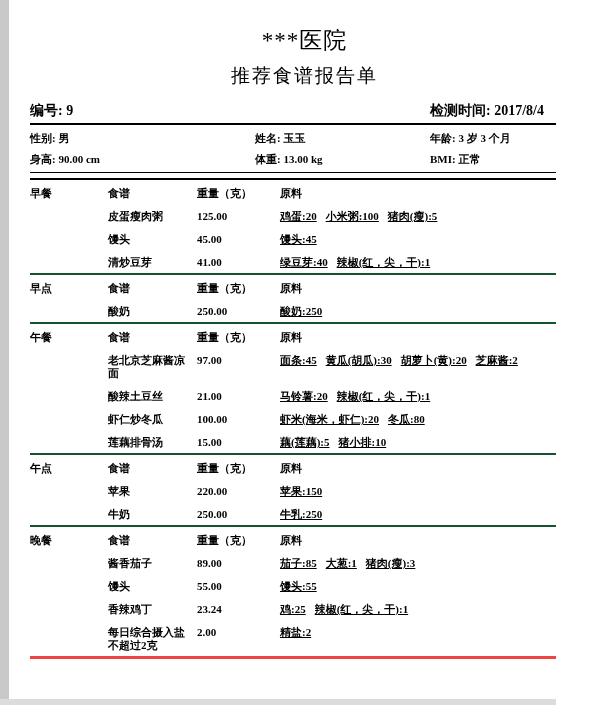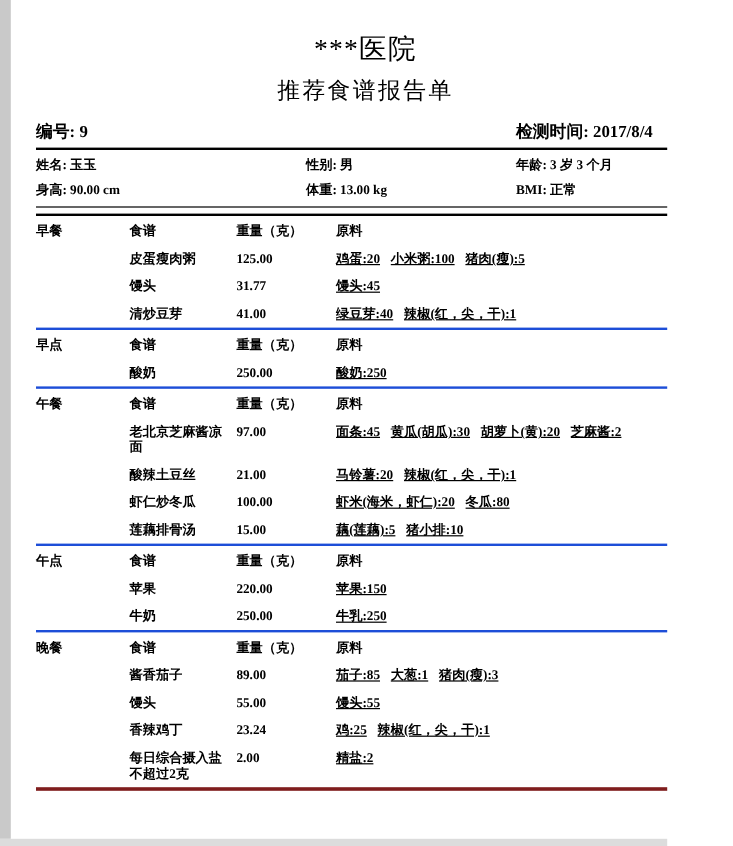--- a/index.html
+++ b/index.html
@@ -35,22 +35,22 @@
   .rule-thick { border-top:2px solid #000; margin-top:6px; }
 
   .patient-grid {
     display:grid; grid-template-columns:225px 175px auto;
     font-size:11px; font-weight:bold; line-height:13px;
     row-gap:8px; padding:7px 0 6px 0;
   }
   .double-rule { border-top:1px solid #000; height:5px; border-bottom:2px solid #000; }
 
   
-  .section { border-bottom:2px solid #1d4ed8; padding:7px 0 2px 0; }
-  .section.last { border-bottom:3px solid #7f1d1d; }
+  .section { border-bottom:2px solid #14532d; padding:7px 0 2px 0; }
+  .section.last { border-bottom:3px solid #ef4444; }
   .trow {
     display:grid; grid-template-columns:78px 89px 83px auto;
     font-size:11px; font-weight:bold; line-height:13px;
     margin-bottom:10px; align-items:start;
   }
   .trow:last-child { margin-bottom:2px; }
   .trow .cell { padding-right:6px; word-break:break-all; }
   .ing-item { display:inline-block; margin-right:9px; white-space:nowrap;text-decoration:underline; }
 </style>
 </head>
@@ -71,26 +71,26 @@
       <div>
         <span>检测时间:</span>
         <span>2017/8/4</span>
       </div>
     </div>
 
     <div class="rule-thick"></div>
 
     <div class="patient-grid">
       <div>
+        <span>性别:</span>
+        <span>男</span>
+      </div>
+      <div>
         <span>姓名:</span>
         <span>玉玉</span>
-      </div>
-      <div>
-        <span>性别:</span>
-        <span>男</span>
       </div>
       <div>
         <span>年龄:</span>
         <span>3 岁 3 个月</span>
       </div>
       <div>
         <span>身高:</span>
         <span>90.00 cm</span>
       </div>
       <div>
@@ -115,21 +115,21 @@
           </div>
           <div class="trow">
             <div class="cell"></div>
             <div class="cell">皮蛋瘦肉粥</div>
             <div class="cell">125.00</div>
             <div class="cell"><span class="ing-item">鸡蛋:20</span><span class="ing-item">小米粥:100</span><span class="ing-item">猪肉(瘦):5</span></div>
           </div>
           <div class="trow">
             <div class="cell"></div>
             <div class="cell">馒头</div>
-            <div class="cell">31.77</div>
+            <div class="cell">45.00</div>
             <div class="cell"><span class="ing-item">馒头:45</span></div>
           </div>
           <div class="trow">
             <div class="cell"></div>
             <div class="cell">清炒豆芽</div>
             <div class="cell">41.00</div>
             <div class="cell"><span class="ing-item">绿豆芽:40</span><span class="ing-item">辣椒(红，尖，干):1</span></div>
           </div>
         </div>
         <div class="section">

